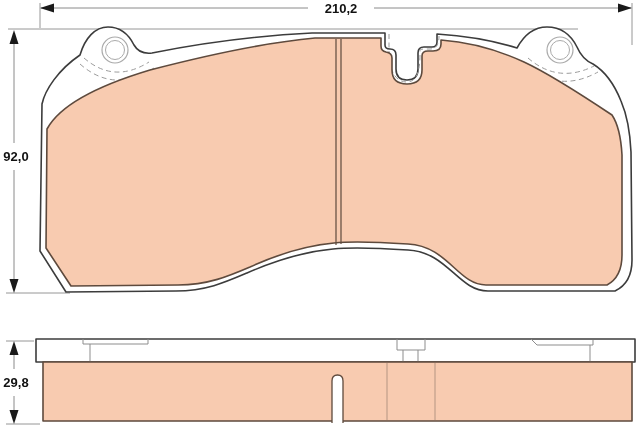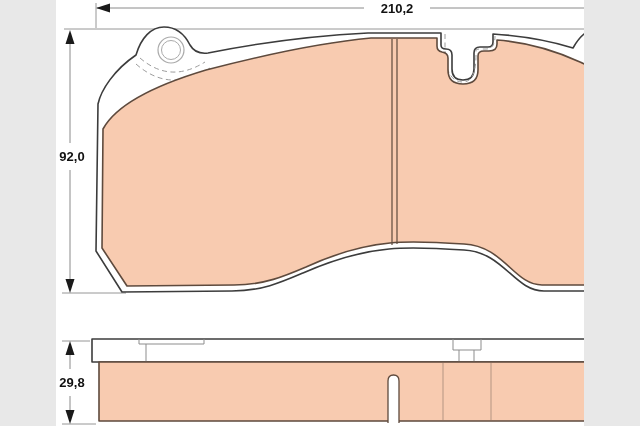--- a/index.html
+++ b/index.html
@@ -8,21 +8,21 @@
     --friction-stroke:#5e4a3d;
     --plate-stroke:#3c3c3c;
     --dim-line:#8a8a8a;
     --hidden-line:#9c9c9c;
     --hole-stroke:#aaaaaa;
     --detail-line:#8d8d8d;
     --text-color:#111111;
   }
   html,body{margin:0;padding:0;background:#e8e8e8;}
   .canvas{
-    width:528px;height:426px;margin:0 auto;position:relative;
+    width:640px;height:426px;margin:0 auto;position:relative;
     background:var(--background);
     font-family:"Liberation Sans", sans-serif;
     overflow:hidden;
   }
   svg{display:block;}
   .dim-line{stroke:var(--dim-line);stroke-width:1;fill:none;}
   .ext-line{stroke:var(--dim-line);stroke-width:0.9;fill:none;}
   .arrow{fill:#1a1a1a;stroke:none;}
   .plate{fill:#ffffff;stroke:var(--plate-stroke);stroke-width:1.6;stroke-linejoin:round;}
   .friction{fill:var(--friction-fill);stroke:var(--friction-stroke);stroke-width:1.6;stroke-linejoin:round;}

